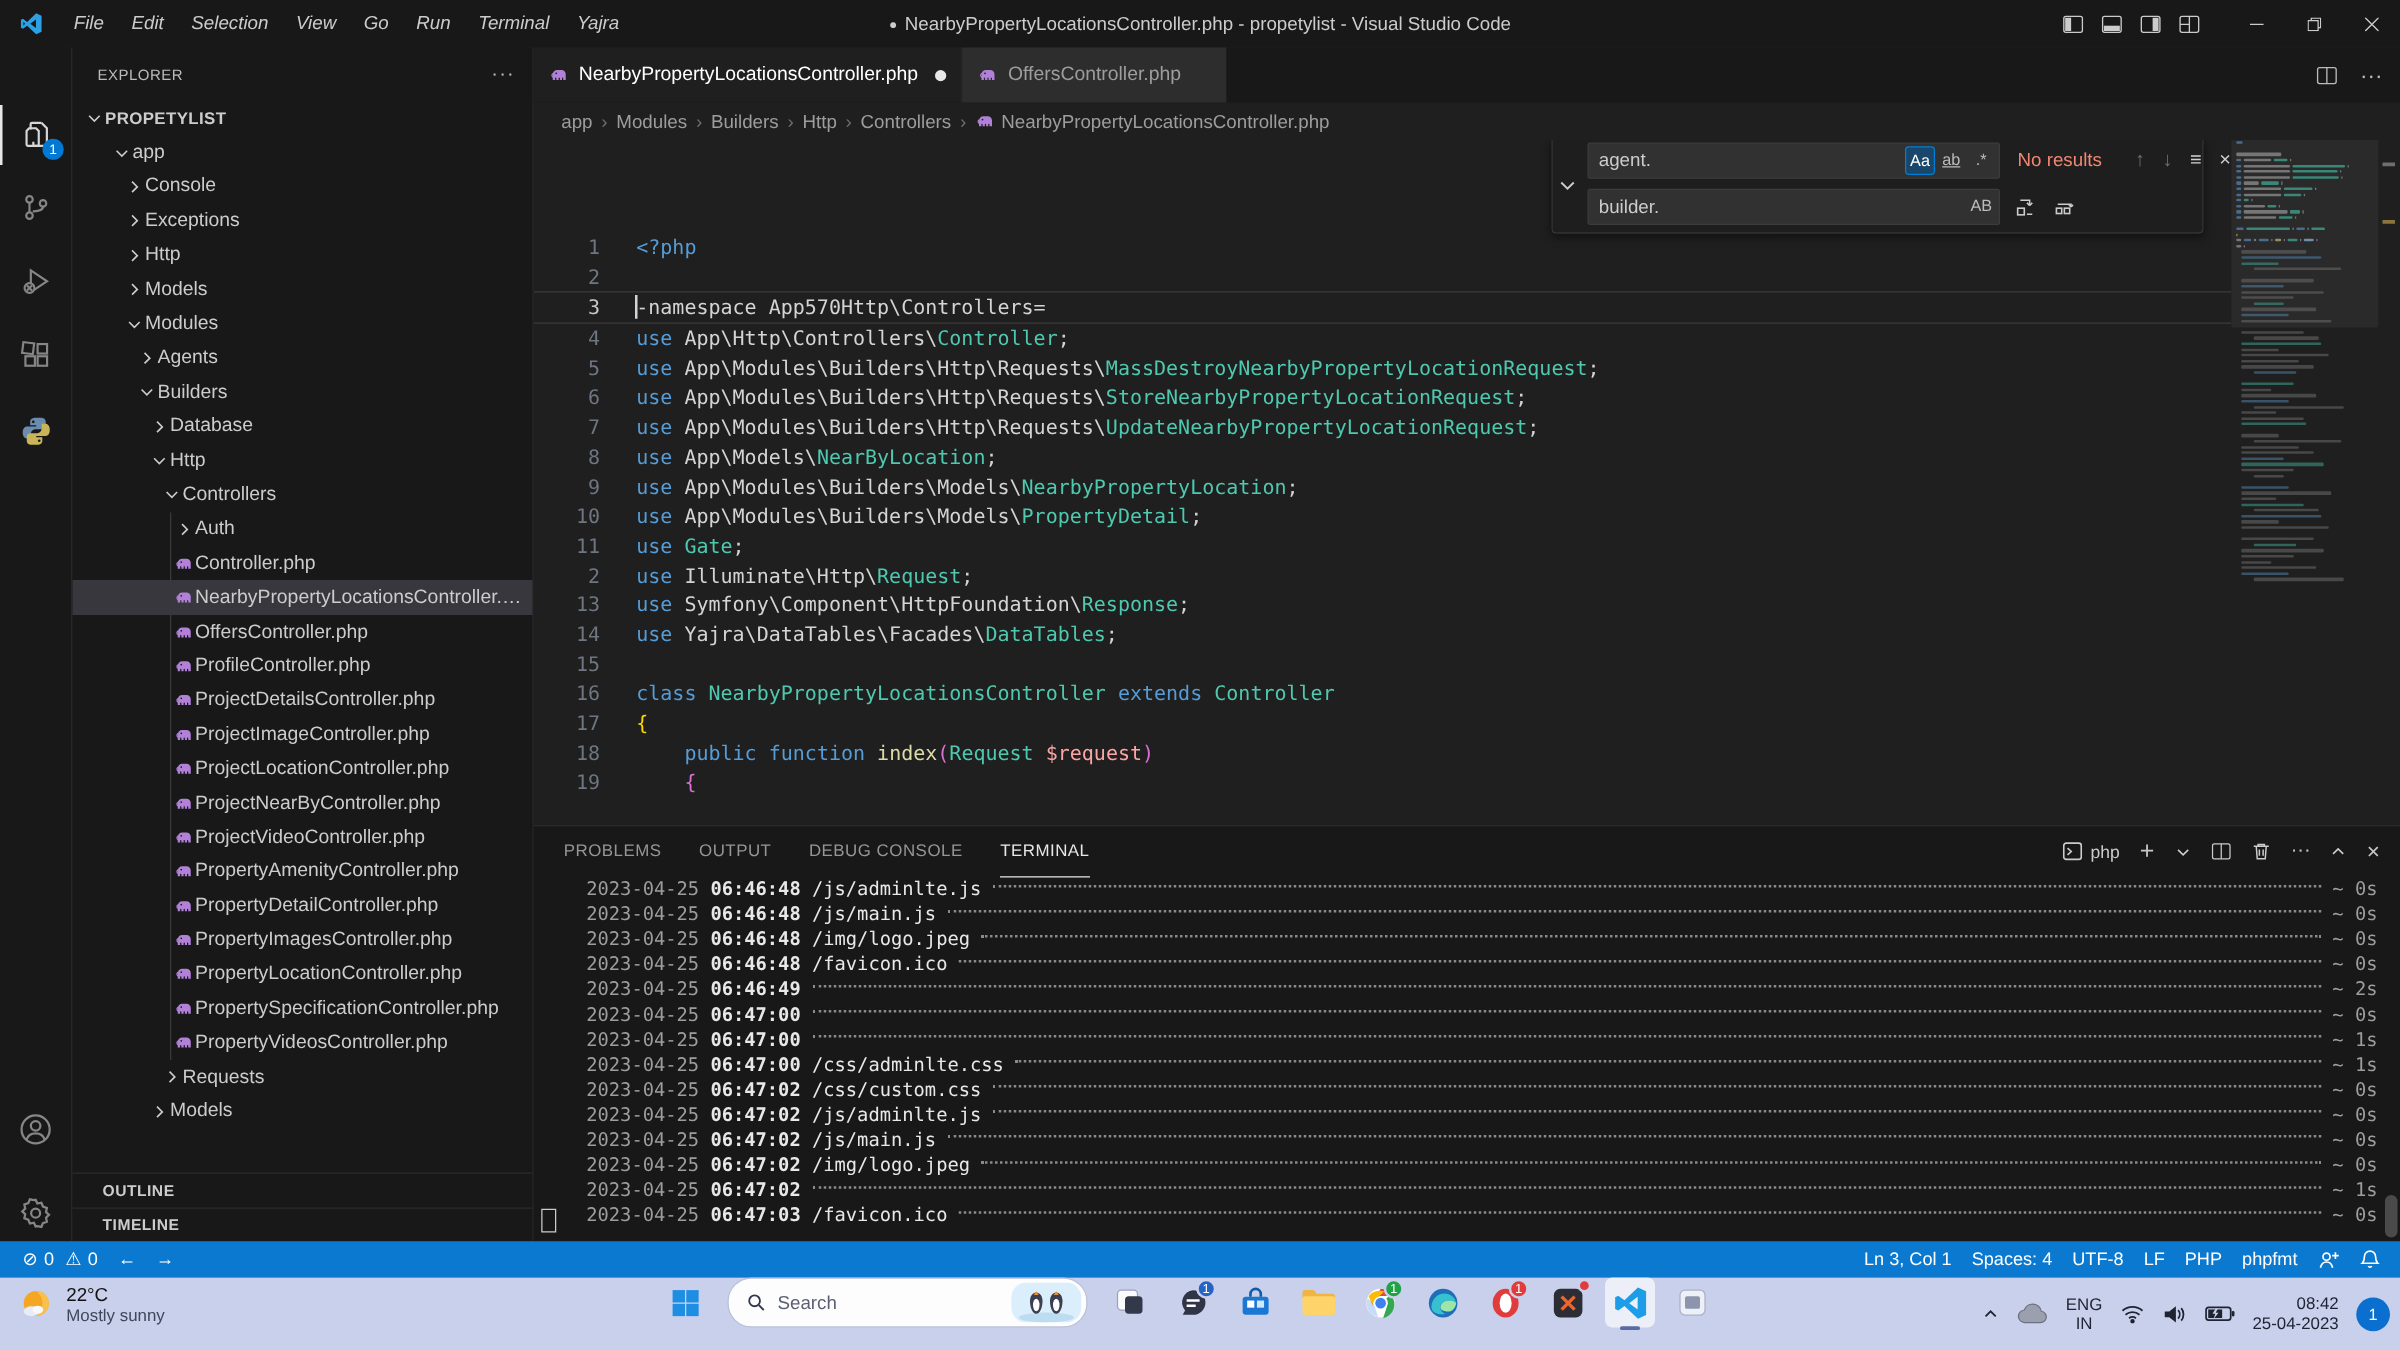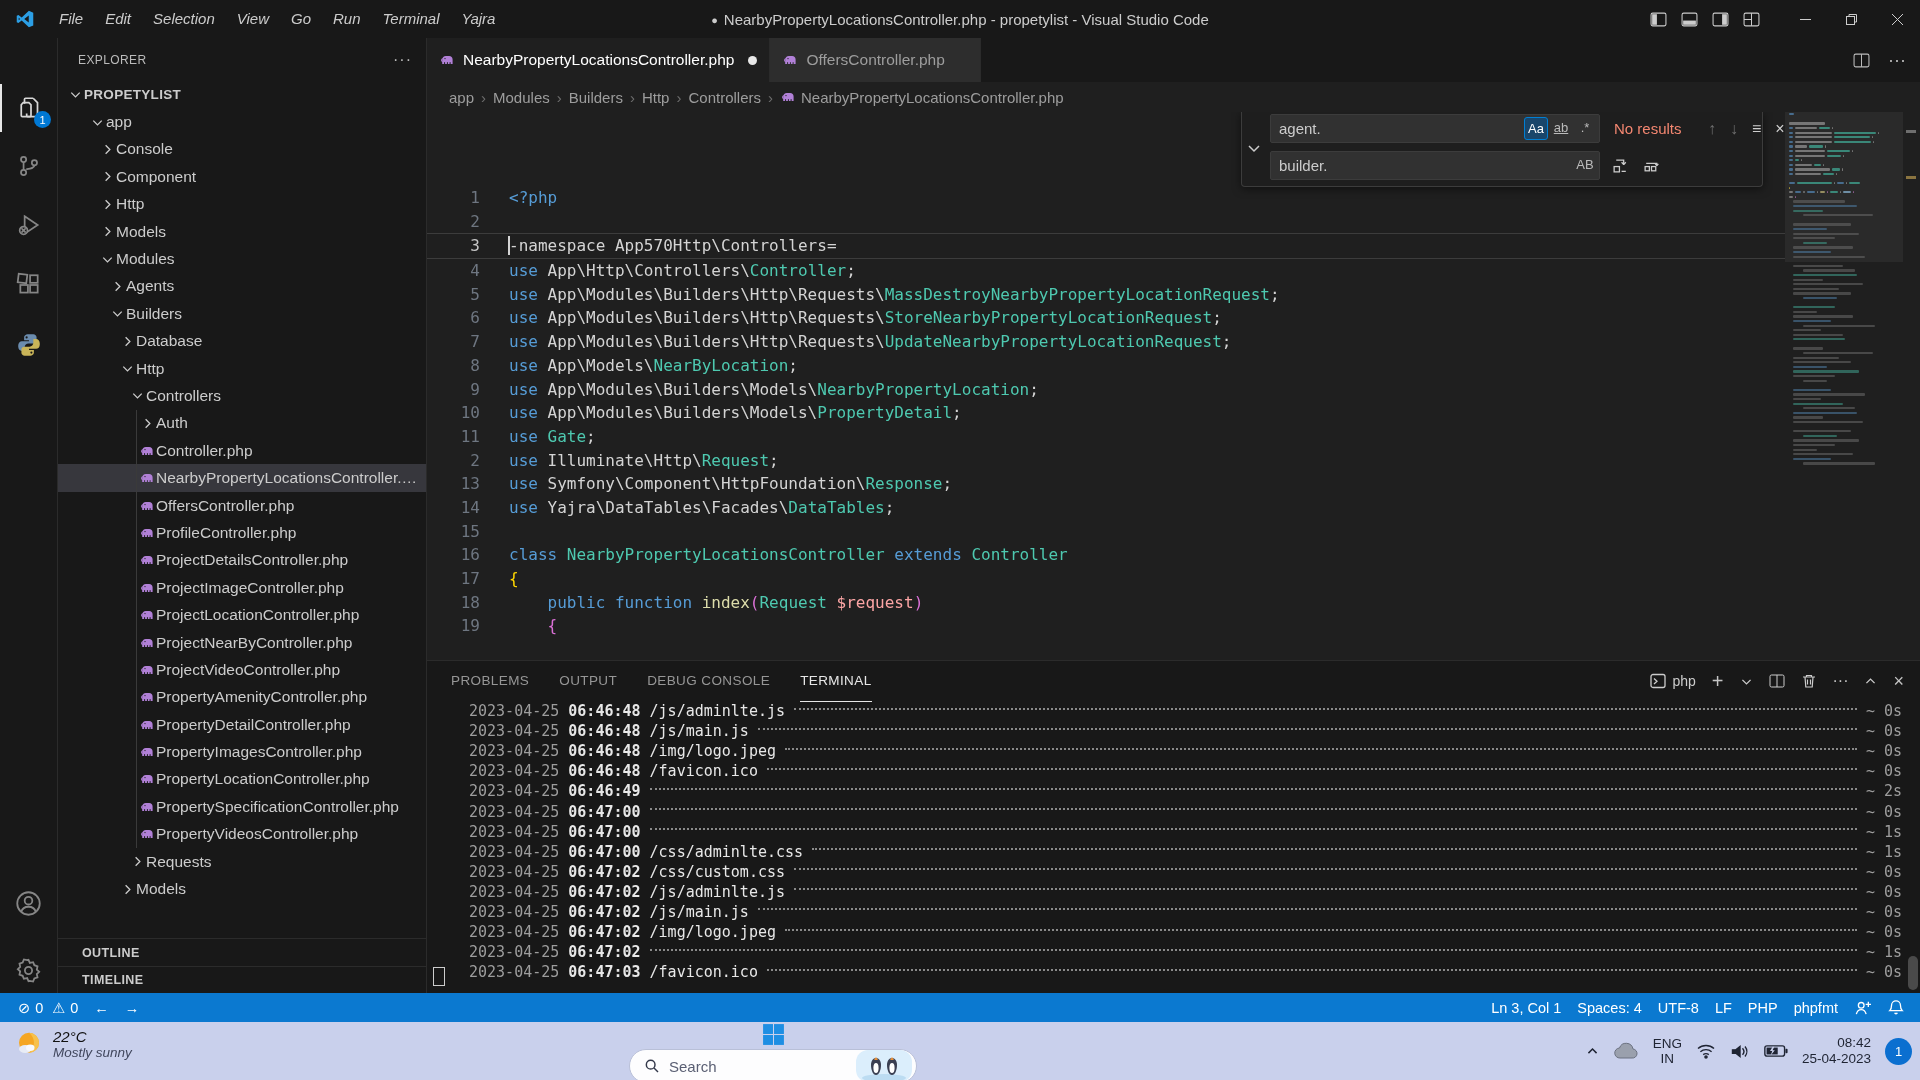--- a/index.html
+++ b/index.html
@@ -90,24 +90,24 @@
   .t-dots{flex:1;border-bottom:2px dotted #8a8a8a;margin:0 9px 5px 9px;}
   .t-dur{color:#9d9d9d;}
   #term-cursor{position:absolute;left:6px;bottom:8px;width:10px;height:17px;border:1px solid #cccccc;}
   #term-scroll{position:absolute;right:2px;bottom:4px;width:10px;height:34px;background:#4a4a4a;border-radius:5px;}
   
   #statusbar{position:absolute;left:0;top:993px;width:1920px;height:29px;background:#0b79d0;color:#ffffff;display:flex;align-items:center;font-size:14.5px;}
   .sb-item{display:flex;align-items:center;gap:5px;padding:0 8px;height:29px;}
   #sb-right{position:absolute;right:8px;display:flex;align-items:center;}
   
   #taskbar{position:absolute;left:0;top:1022px;width:1920px;height:58px;background:#c9d0ec;}
-  #weather{position:absolute;left:14px;top:6px;display:flex;align-items:center;gap:9px;color:#1f1f1f;font-style:italic;}
+  #weather{position:absolute;left:14px;top:6px;display:flex;align-items:center;gap:9px;color:#1f1f1f;}
   #weather .big{font-size:15px;color:#111;}
   #weather .small{font-size:13.5px;color:#40465c;}
-  #tb-center{position:absolute;left:528px;top:0;height:40px;display:flex;align-items:center;gap:2px;flex-direction:column;}
+  #tb-center{position:absolute;left:528px;top:0;height:40px;display:flex;align-items:center;gap:14px;}
   #search-pill{width:268px;height:38px;background:#fdfdfe;border:1px solid #b9c0d8;border-radius:19px;display:flex;align-items:center;padding:0 4px 0 14px;gap:9px;color:#5a5f73;font-size:15px;}
   #search-pill .grow{flex:1}
   .tb-icon{width:40px;height:40px;border-radius:6px;display:flex;align-items:center;justify-content:center;position:relative;}
   .tb-icon.active{background:rgba(255,255,255,.65);}
   .tb-icon.active::after{content:"";position:absolute;bottom:-2px;left:12px;width:16px;height:3px;border-radius:2px;background:#5a6aa8;}
   .tb-badge{position:absolute;top:1px;right:1px;min-width:16px;height:16px;border-radius:8px;color:#fff;font-size:10.5px;display:flex;align-items:center;justify-content:center;border:2px solid #c9d0ec;box-sizing:border-box;padding:0 3px;}
   #tray{position:absolute;right:8px;top:0;height:58px;display:flex;align-items:center;gap:14px;color:#1f2433;}
   #tray .lang{font-size:13.5px;text-align:center;line-height:15px;}
   #tray .clock{font-size:13.5px;text-align:right;line-height:16px;}
   #notif-badge{width:27px;height:27px;border-radius:50%;background:#0b6fd0;color:#fff;font-size:13px;display:flex;align-items:center;justify-content:center;}
@@ -273,21 +273,21 @@
             </span>
             <span class="lbl">Console</span>
           </div>
           <div class="trow">
             <span style="width: 40px; flex: 0 0 auto;"></span>
             <span class="chev">
               <svg width="15" height="15" viewBox="0 0 16 16" fill="none" stroke="#cccccc" stroke-width="1.4">
                 <path d="M6 3.5l4.5 4.5L6 12.5"></path>
               </svg>
             </span>
-            <span class="lbl">Component</span>
+            <span class="lbl">Exceptions</span>
           </div>
           <div class="trow">
             <span style="width: 40px; flex: 0 0 auto;"></span>
             <span class="chev">
               <svg width="15" height="15" viewBox="0 0 16 16" fill="none" stroke="#cccccc" stroke-width="1.4">
                 <path d="M6 3.5l4.5 4.5L6 12.5"></path>
               </svg>
             </span>
             <span class="lbl">Http</span>
           </div>

